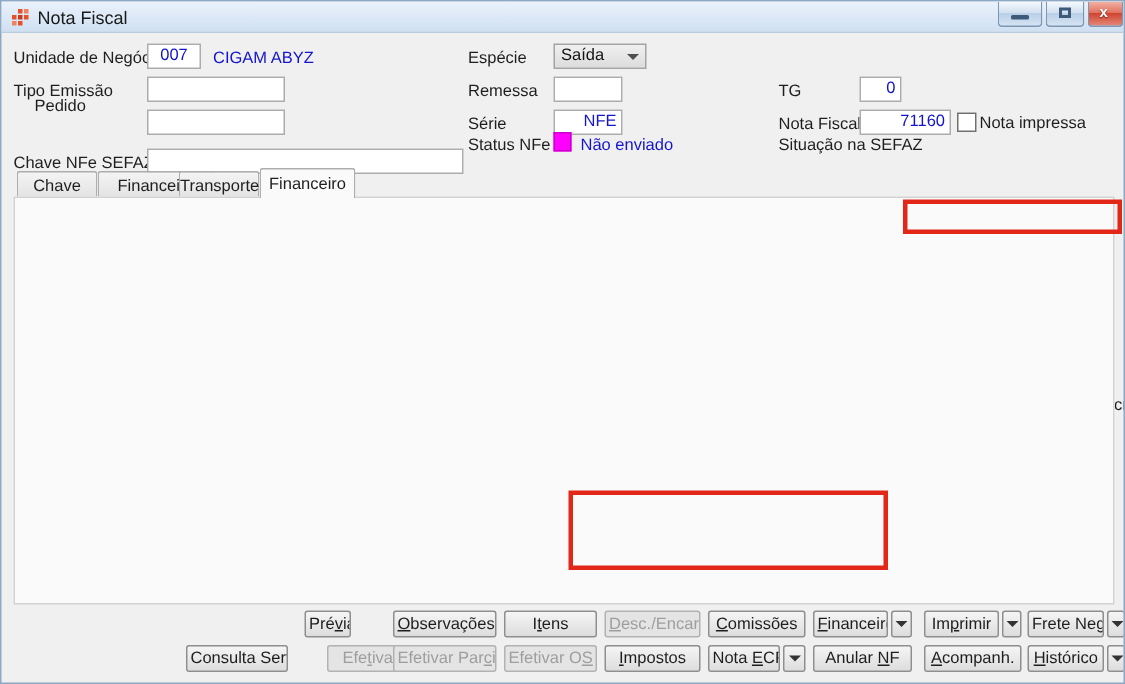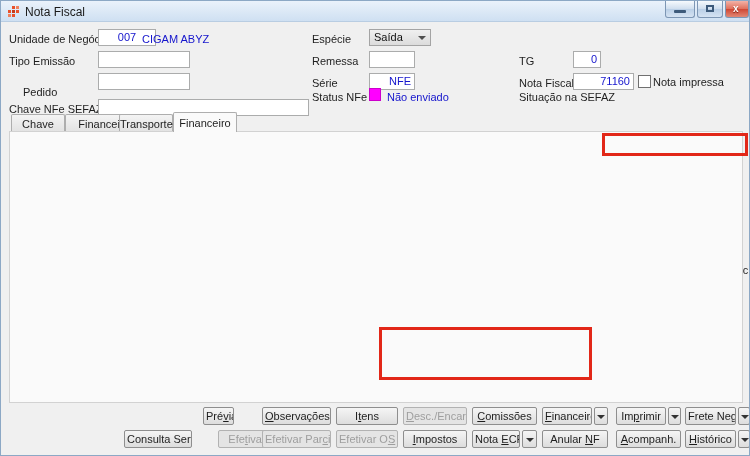--- a/index.html
+++ b/index.html
@@ -101,37 +101,37 @@
       </div>
     <div class="winbtn" style="left:696px;width:26px;">
         <span class="glyph-max"></span>
       </div>
     <div class="winbtn close" style="left:724px;width:24px;">
         <span class="glyph-close">x</span>
       </div>
   </div>
 
   <span class="lbl" style="left:8px;top:32px;">Unidade de Negócio</span>
-  <div class="inp center blue" style="left:97px;top:28px;width:58px;">007</div>
+  <div class="inp center blue" style="left:97px;top:28px;width:36px;">007</div>
   <span class="lbl blue" style="left:141px;top:32px;">CIGAM ABYZ</span>
 
   <span class="lbl" style="left:311px;top:32px;">Espécie</span>
   <div class="cmb" style="left:368px;top:28px;width:62px;"><span>Saída</span><span class="caret"></span></div>
 
 
   <span class="lbl" style="left:8px;top:54px;">Tipo Emissão</span>
   <div class="inp" style="left:97px;top:50px;width:92px;"></div>
 
   <span class="lbl" style="left:311px;top:54px;">Remessa</span>
   <div class="inp" style="left:368px;top:50px;width:46px;"></div>
 
   <span class="lbl" style="left:518px;top:54px;">TG</span>
   <div class="inp right blue" style="left:572px;top:50px;width:28px;">0</div>
 
-  <span class="lbl" style="left:8px;top:85px;padding-left:14px;">Pedido</span>
+  <span class="lbl" style="left:8px;top:64px;padding-left:14px;">Pedido</span>
   <div class="inp" style="left:97px;top:72px;width:92px;"></div>
 
   <span class="lbl" style="left:311px;top:76px;">Série</span>
   <div class="inp blue" style="left:368px;top:72px;width:46px;text-align:right;">NFE</div>
 
   <span class="lbl" style="left:518px;top:76px;">Nota Fiscal</span>
   <div class="inp right blue" style="left:572px;top:72px;width:61px;">71160</div>
   <div class="chk" style="left:637px;top:74px;"></div>
   <span class="chk-lbl" style="left:652px;top:75px;">Nota impressa</span>
 

